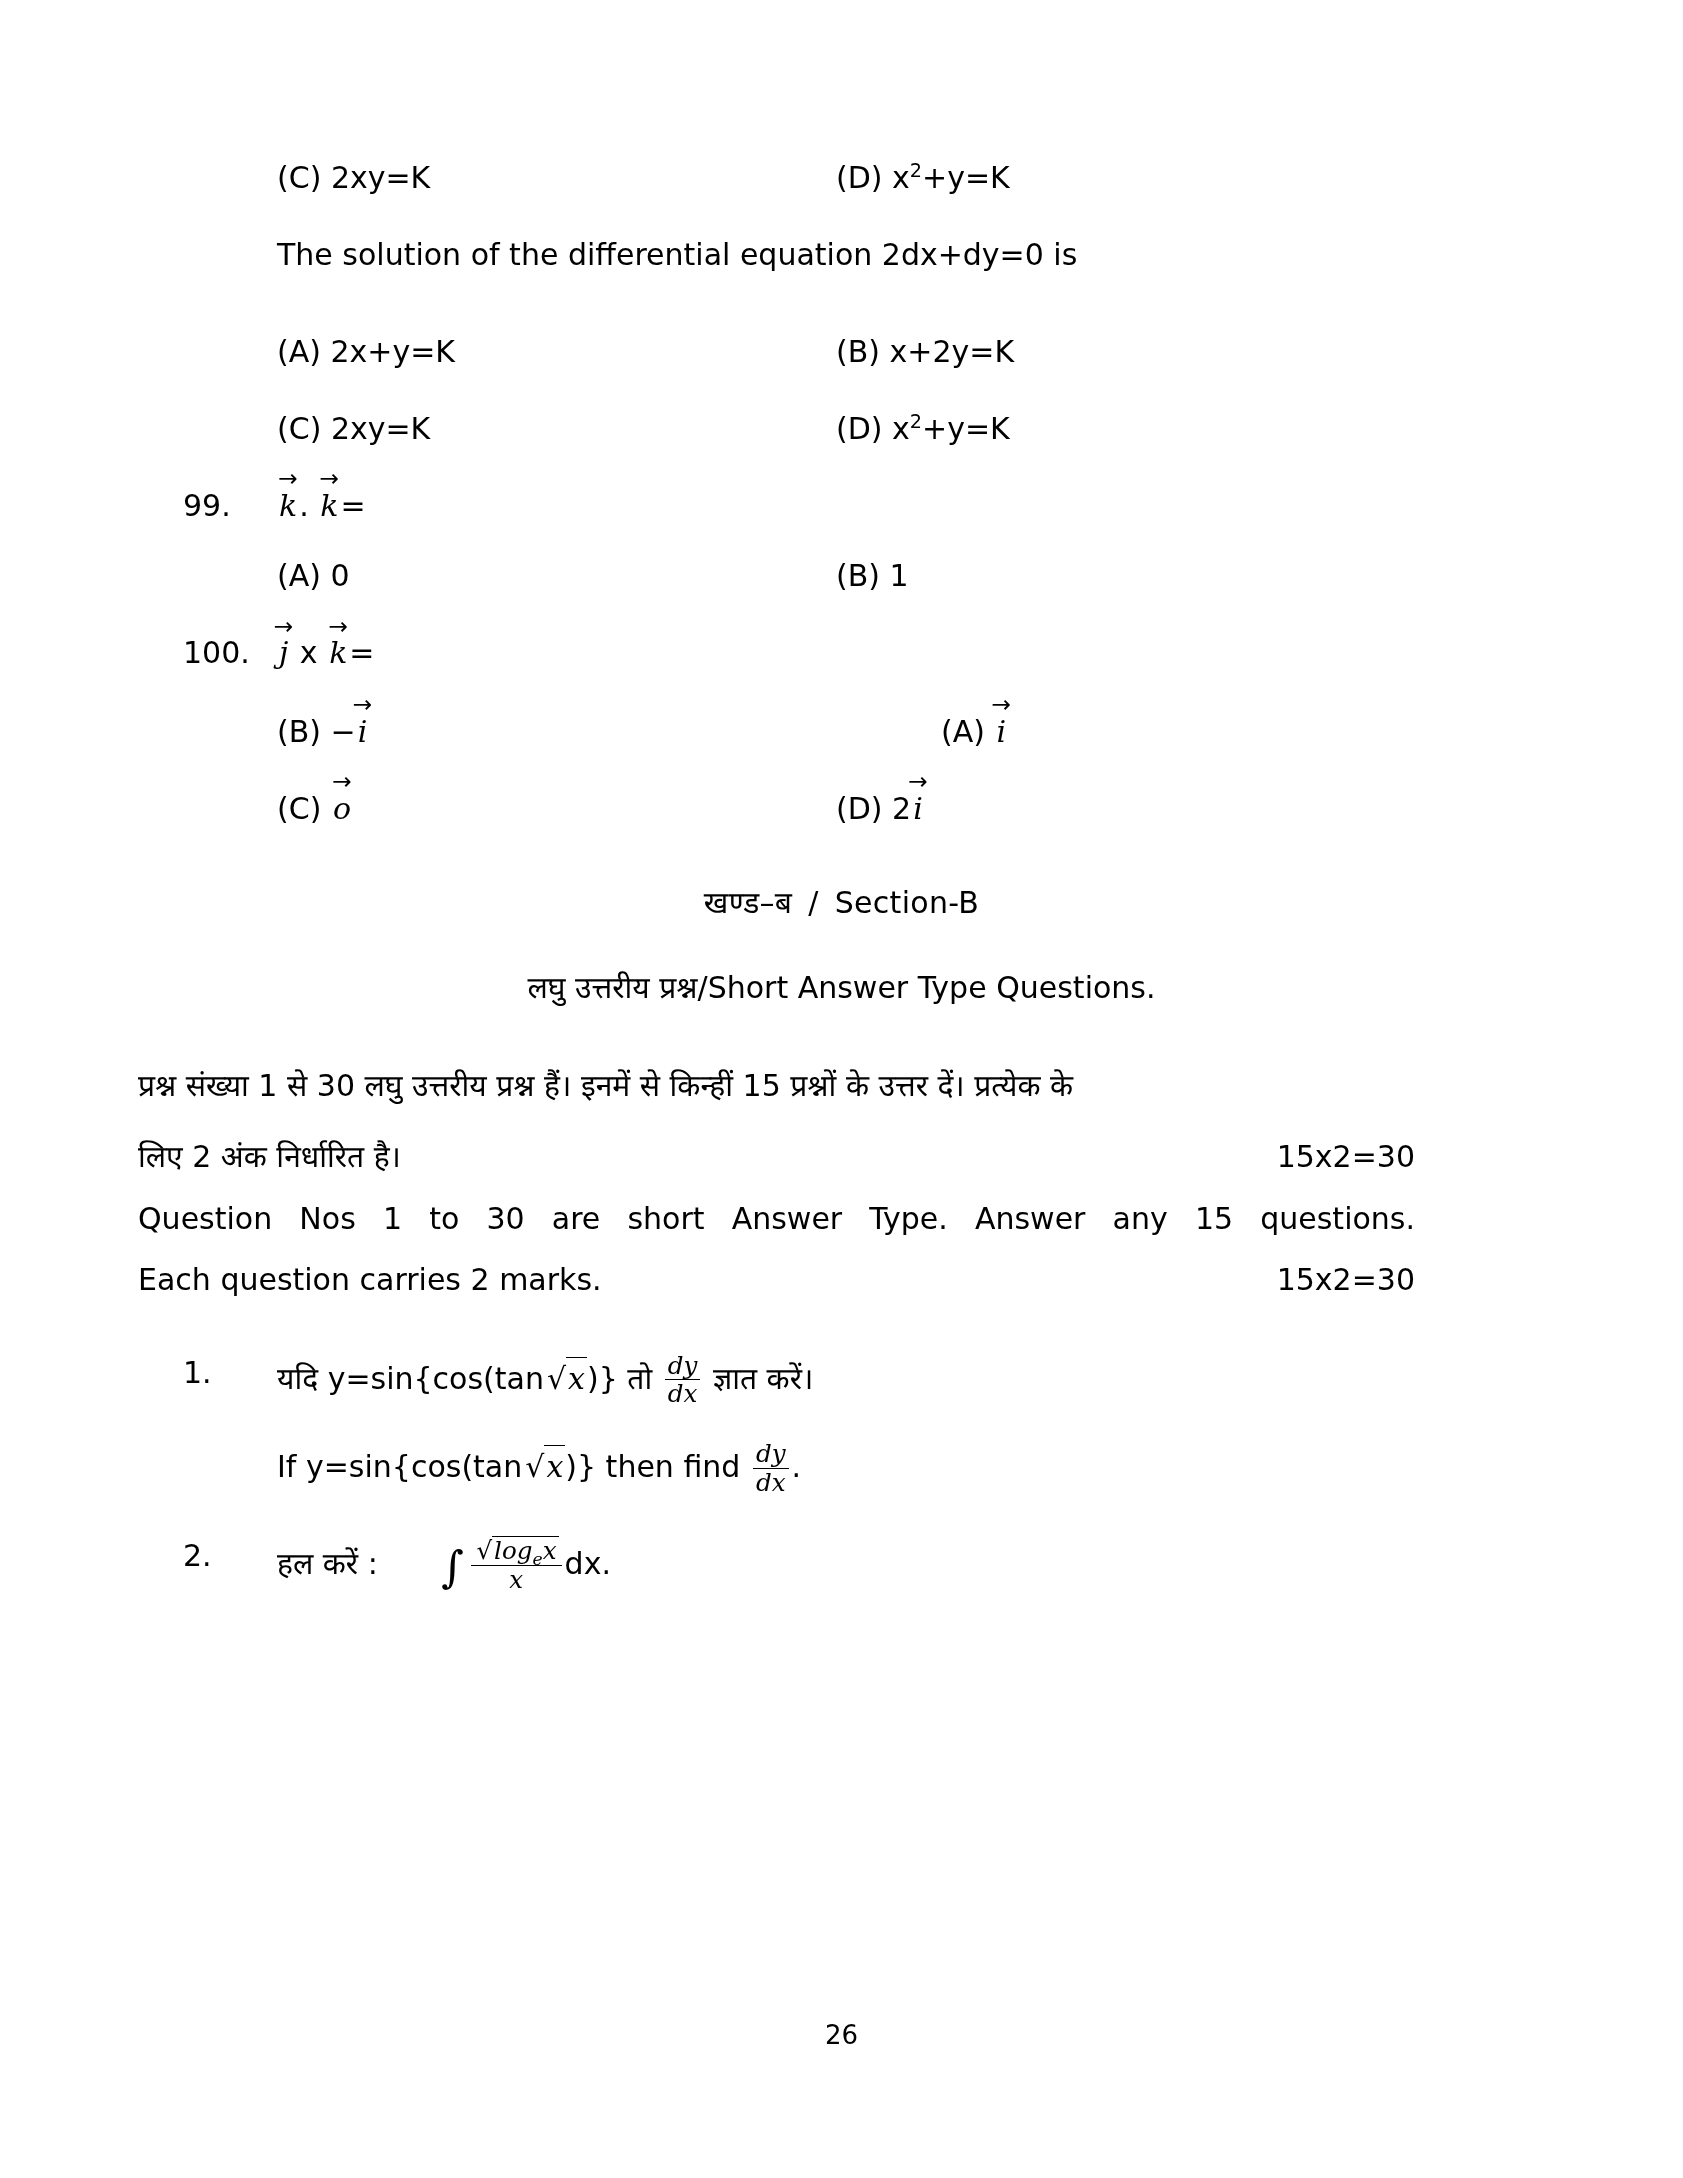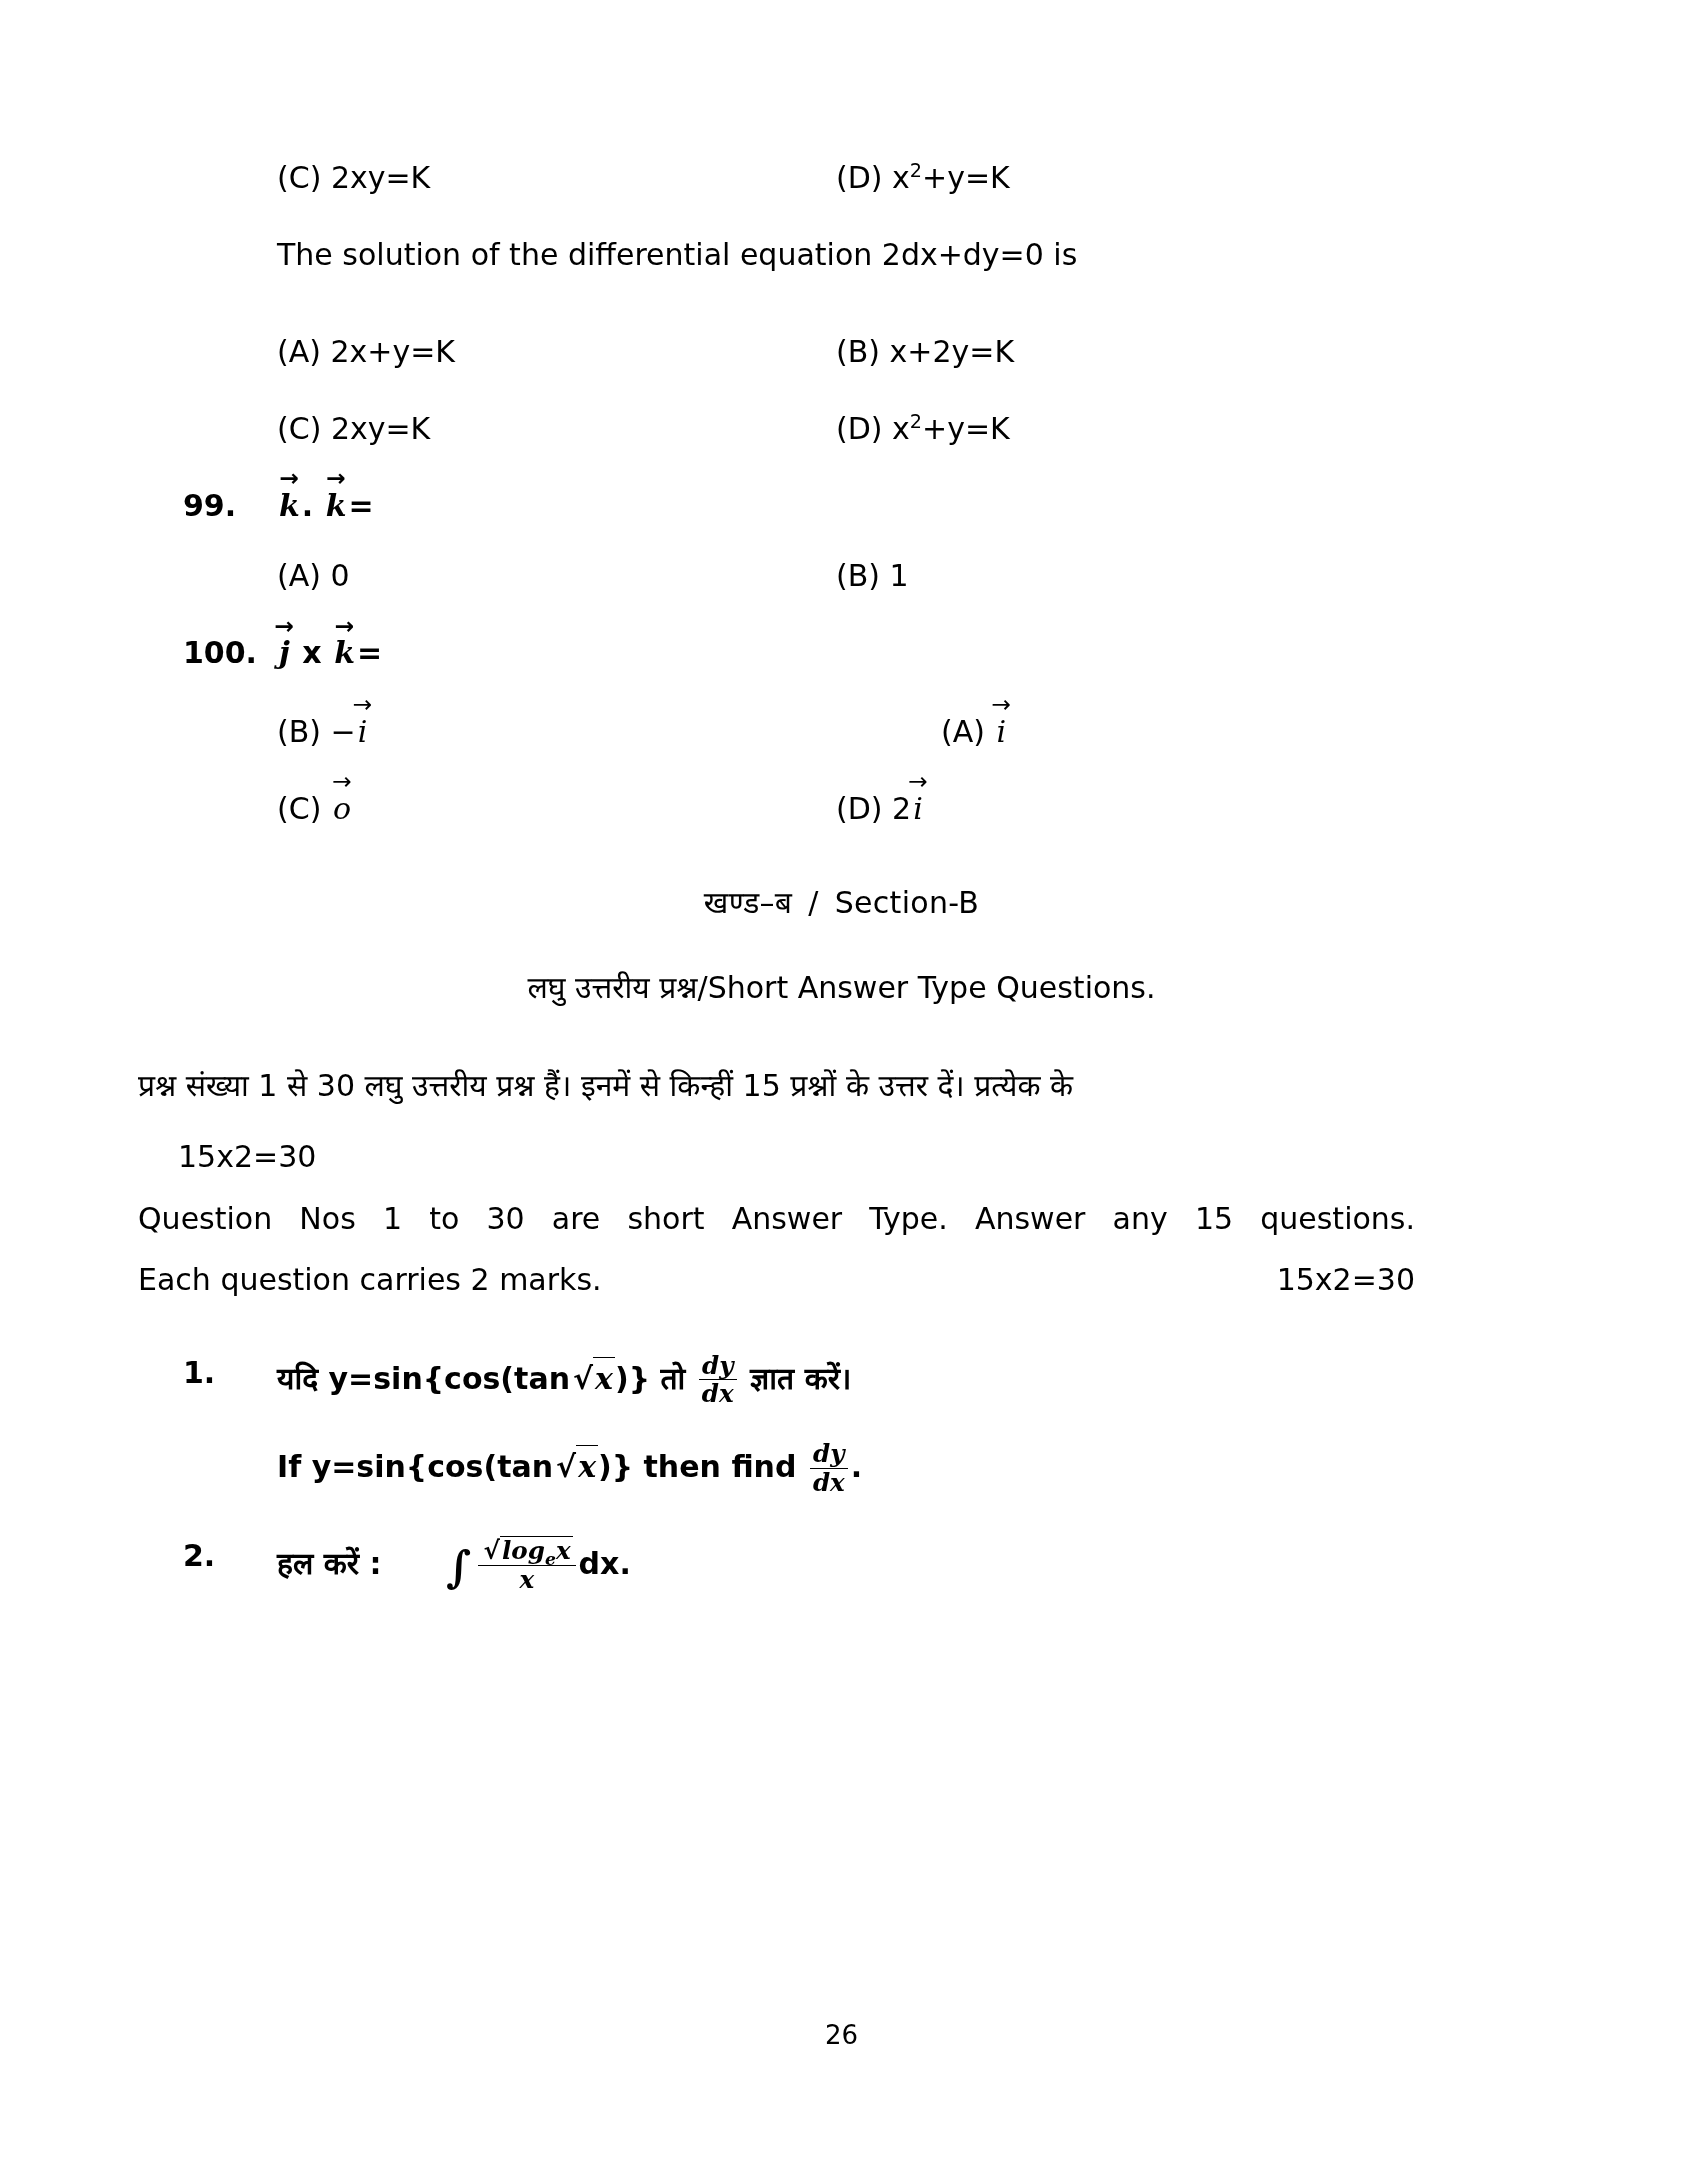--- a/index.html
+++ b/index.html
@@ -27,21 +27,20 @@
     left: 183px;
     top: 158px;
     width: 1317px;
   }
 
   
   .qrow {
     display: flex;
     align-items: flex-start;
     margin-bottom: 26px;
-    font-weight: bold;
   }
   .qnum {
     width: 94px;
     flex: 0 0 94px;
     font-size: 30px;
     line-height: 1.35;
   }
   .qbody {
     flex: 1 1 auto;
     font-size: 30px;
@@ -264,20 +263,21 @@
     <div class="section-head">
       <span>खण्ड–ब</span><span class="sep">/</span><span>Section-B</span>
     </div>
 
     <div class="section-sub">
       <span>लघु उत्तरीय प्रश्न</span><span class="sep">/</span><span>Short Answer Type Questions.</span>
     </div>
 
     <div class="instr">प्रश्न संख्या 1 से 30 लघु उत्तरीय प्रश्न हैं। इनमें से किन्हीं 15 प्रश्नों के उत्तर दें। प्रत्येक के</div>
     <div class="instr-line">
+      <span>लिए 2 अंक निर्धारित है।</span>
       <span class="marks">15x2=30</span>
     </div>
 
     <div class="instr-en">Question Nos 1 to 30 are short Answer Type. Answer any 15 questions.</div>
     <div class="instr-line">
       <span>Each question carries 2 marks.</span>
       <span class="marks">15x2=30</span>
     </div>
 
     <div class="qrow" style="margin-top:42px; margin-bottom:34px;">

